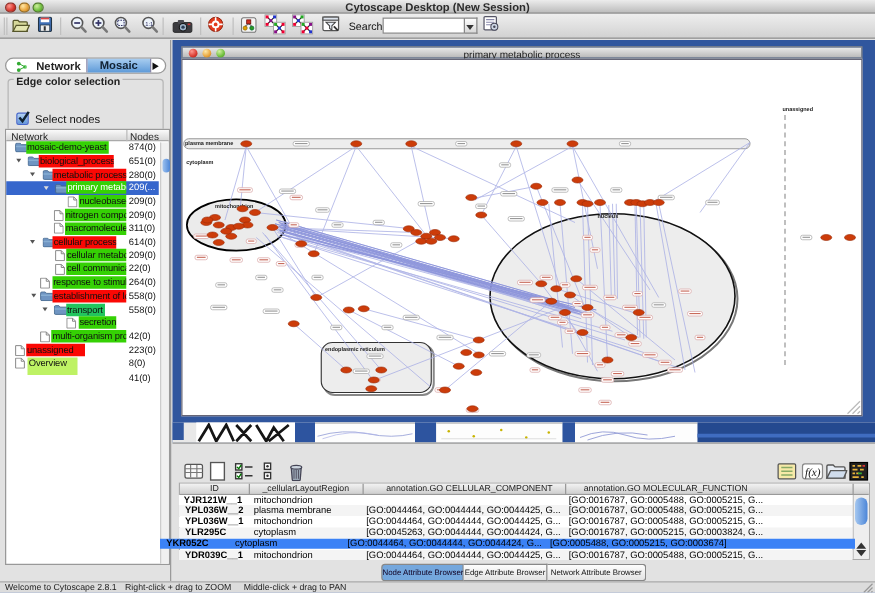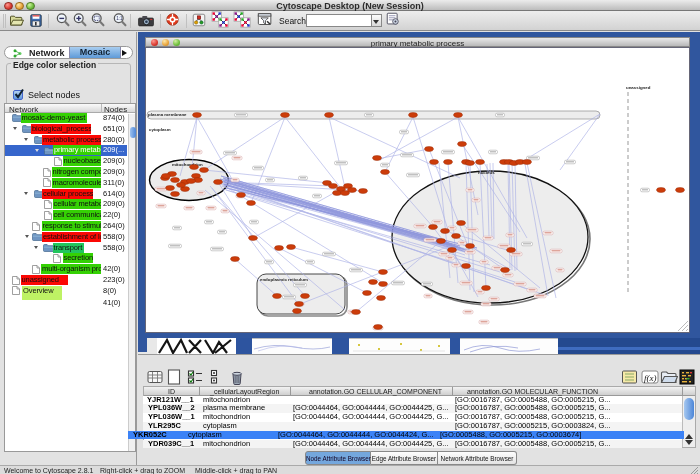--- a/index.html
+++ b/index.html
@@ -818,20 +818,21 @@
     </div>
 <div style="position:absolute;left:143px;top:413.1px;width:539px;height:8.8px;background:#fff;font-size:7.5px;line-height:8.8px;white-space:nowrap;overflow:hidden">
       <span style="position:absolute;left:5px;font-weight:bold">YPL036W__1</span>
       <span style="position:absolute;left:60px">mitochondrion</span>
       <span style="position:absolute;left:150px">[GO:0044464, GO:0044444, GO:0044425, G...</span>
       <span style="position:absolute;left:312px">[GO:0016787, GO:0005488, GO:0005215, G...</span>
     </div>
 <div style="position:absolute;left:143px;top:421.9px;width:539px;height:8.8px;background:#f4f4f4;font-size:7.5px;line-height:8.8px;white-space:nowrap;overflow:hidden">
       <span style="position:absolute;left:5px;font-weight:bold">YLR295C</span>
       <span style="position:absolute;left:60px">cytoplasm</span>
+      <span style="position:absolute;left:150px">[GO:0045263, GO:0044444, GO:0044424, G...</span>
       <span style="position:absolute;left:312px">[GO:0016787, GO:0005215, GO:0003824, G...</span>
     </div>
 <div style="position:absolute;left:128px;top:430.7px;width:556px;height:8.8px;background:#3b82f6;font-size:7.5px;line-height:8.8px;white-space:nowrap;overflow:hidden">
       <span style="position:absolute;left:5px;font-weight:bold">YKR052C</span>
       <span style="position:absolute;left:60px">cytoplasm</span>
       <span style="position:absolute;left:150px">[GO:0044464, GO:0044444, GO:0044424, G...</span>
       <span style="position:absolute;left:312px">[GO:0005488, GO:0005215, GO:0003674]</span>
     </div>
 <div style="position:absolute;left:143px;top:439.5px;width:539px;height:8.8px;background:#f4f4f4;font-size:7.5px;line-height:8.8px;white-space:nowrap;overflow:hidden">
       <span style="position:absolute;left:5px;font-weight:bold">YDR039C__1</span>

